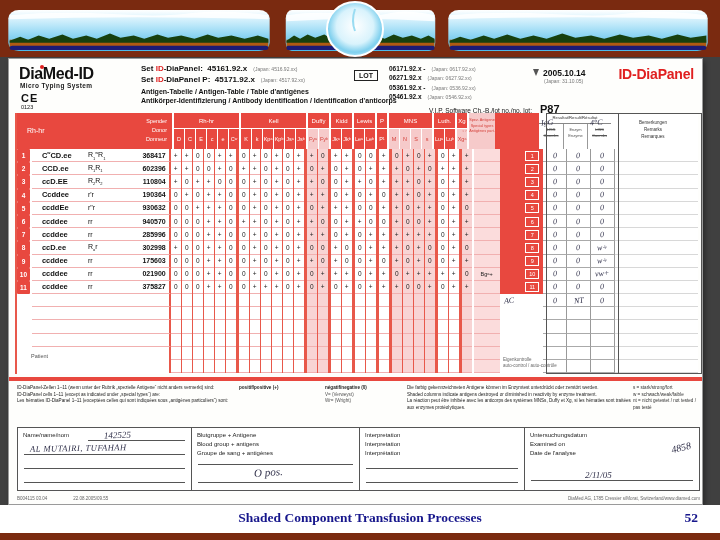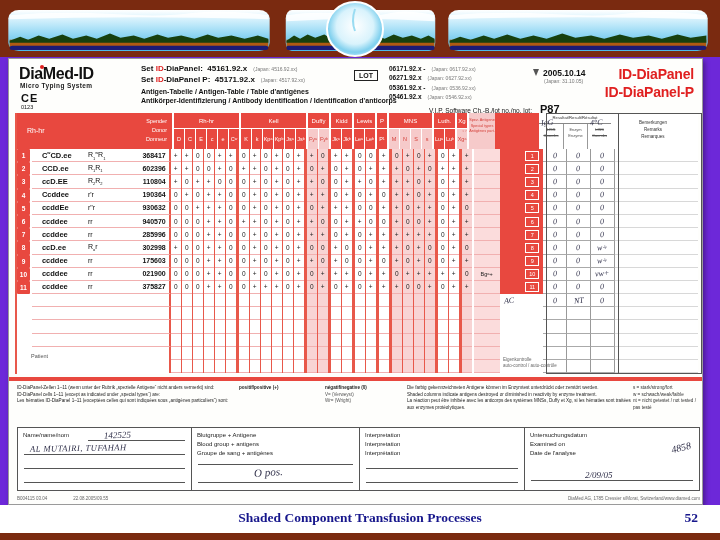--- a/index.html
+++ b/index.html
@@ -1,16 +1,16 @@
 <!DOCTYPE html>
 <html><head>
 <meta charset="utf-8">
 <style>
   html,body{margin:0;padding:0;background:#e9e9e9;}
-  .slide{position:relative;width:720px;height:540px;background:#6d28d9;overflow:hidden;
+  .slide{position:relative;width:720px;height:540px;background:#404040;overflow:hidden;
          font-family:"Liberation Sans",sans-serif;}
   
   .topband{position:absolute;left:0;top:0;width:720px;height:57px;background:#7a2a10;}
   .banner{position:absolute;top:9px;height:43px;}
   .b1{left:7px;width:264px;}
   .b2{left:285px;width:151px;}
   .b3{left:447px;width:262px;}
   .oval{position:absolute;left:324px;top:1px;width:62px;height:56px;}
   
   .doc{position:absolute;left:8px;top:58px;width:695px;height:447px;background:#fefefc;
@@ -197,21 +197,20 @@
       </div>
     <div class="expiry">
       <span class="hg"></span><span class="expdate">2005.10.14</span>
       <div class="expjp">(Japan: 31.10.05)</div>
     </div>
     <div class="vip">
       <span>V.I.P. Software Ch.-B./lot no./no. lot:</span><b class="viplot">P87</b>
     </div>
     <div class="products">
       <div>ID-DiaPanel</div>
-      <div>ID-DiaPanel-P</div>
     </div>
 
     <div class="table" id="antigen-table">
         <div class="thead">
           <div class="hleft">
             <div class="rhlbl">Rh-hr</div>
             <div class="donlbl">Spender<br>Donor<br>Donneur</div>
           </div>
           <div class="hgrp" style="width:65px">
             <div class="gname">Rh-hr</div>
@@ -1135,21 +1134,21 @@
         <div>Interpretation</div>
         <div>Interpretation</div>
         <div>Interprétation</div>
         <div class="rule" style="top:40px;"></div>
         <div class="rule" style="top:54px;"></div>
       </div>
       <div class="fbox f4">
         <div>Untersuchungsdatum</div>
         <div>Examined on</div>
         <div>Date de l'analyse</div>
-        <span class="hwbig hwdate">2/09/05</span>
+        <span class="hwbig hwdate">2/11/05</span>
         <span class="hwbig sig">4858</span>
         <div class="rule" style="top:52px;"></div>
       </div>
     </div>
 
     <div class="prints">
       <span><span>B004115   03.04</span><span class="gap2">22.08.2005/09.55</span></span>
       <span>DiaMed AG, 1785 Cressier s/Morat, Switzerland/www.diamed.com</span>
     </div>
   </div>

